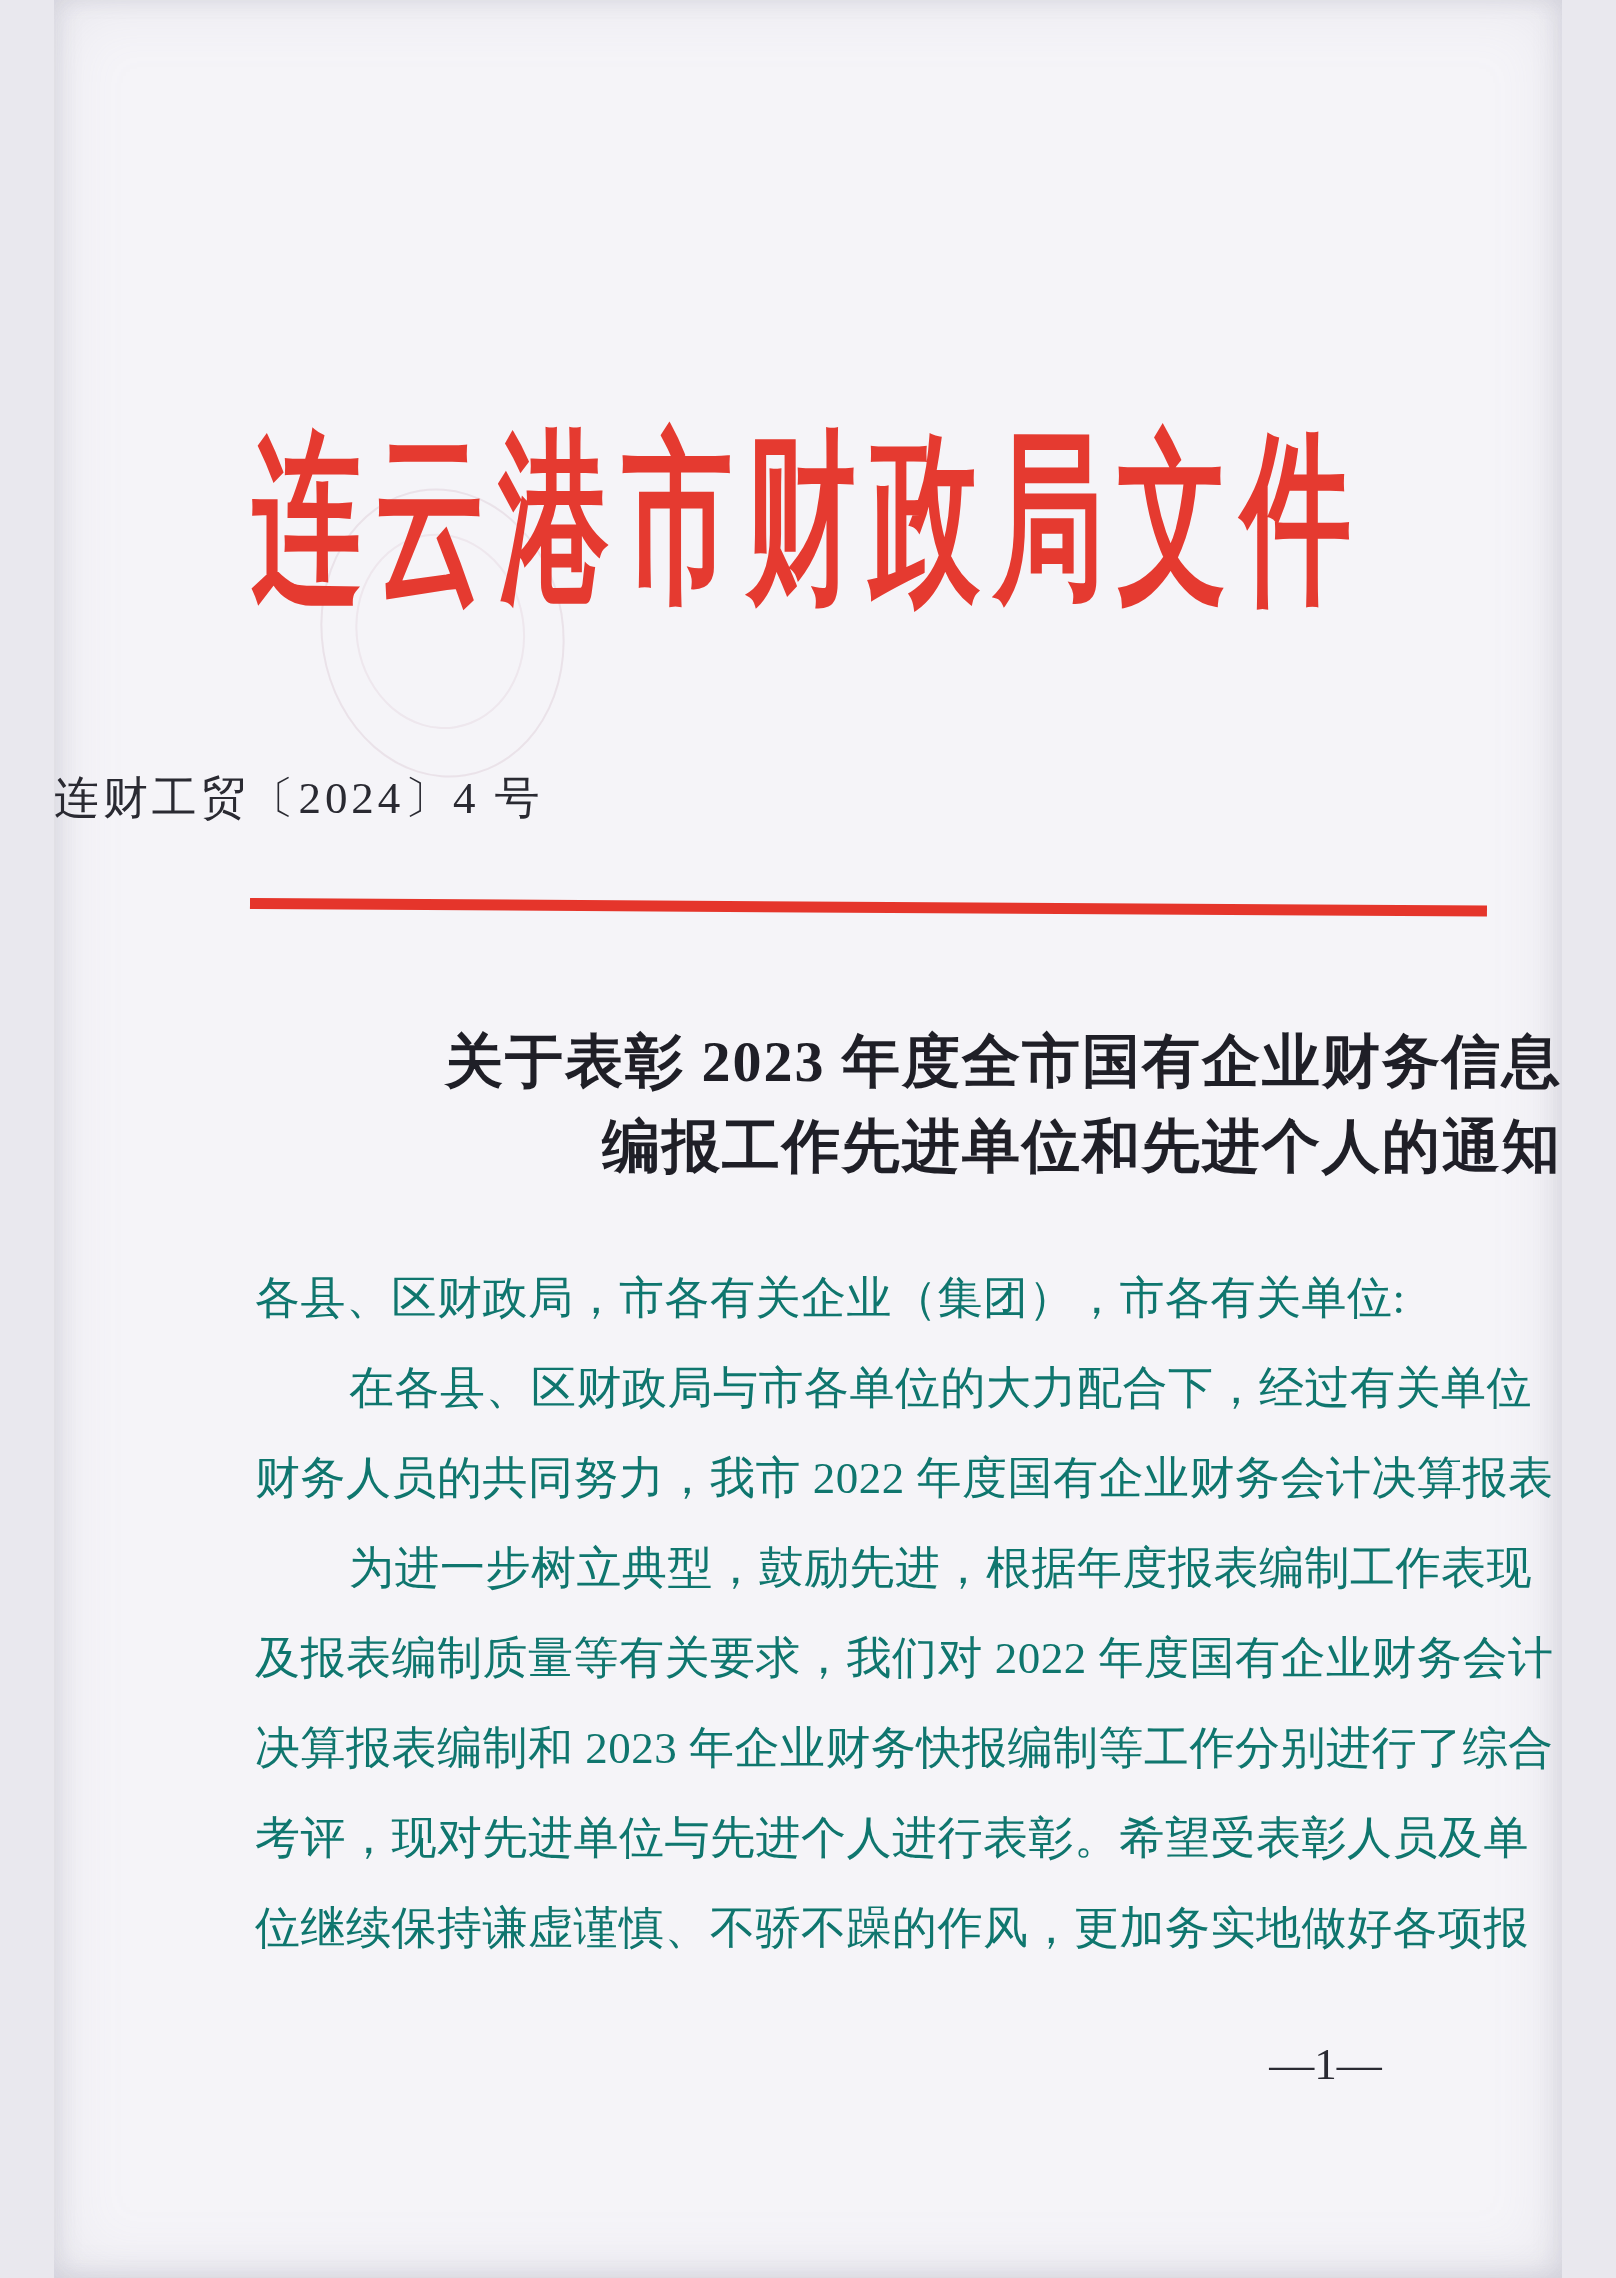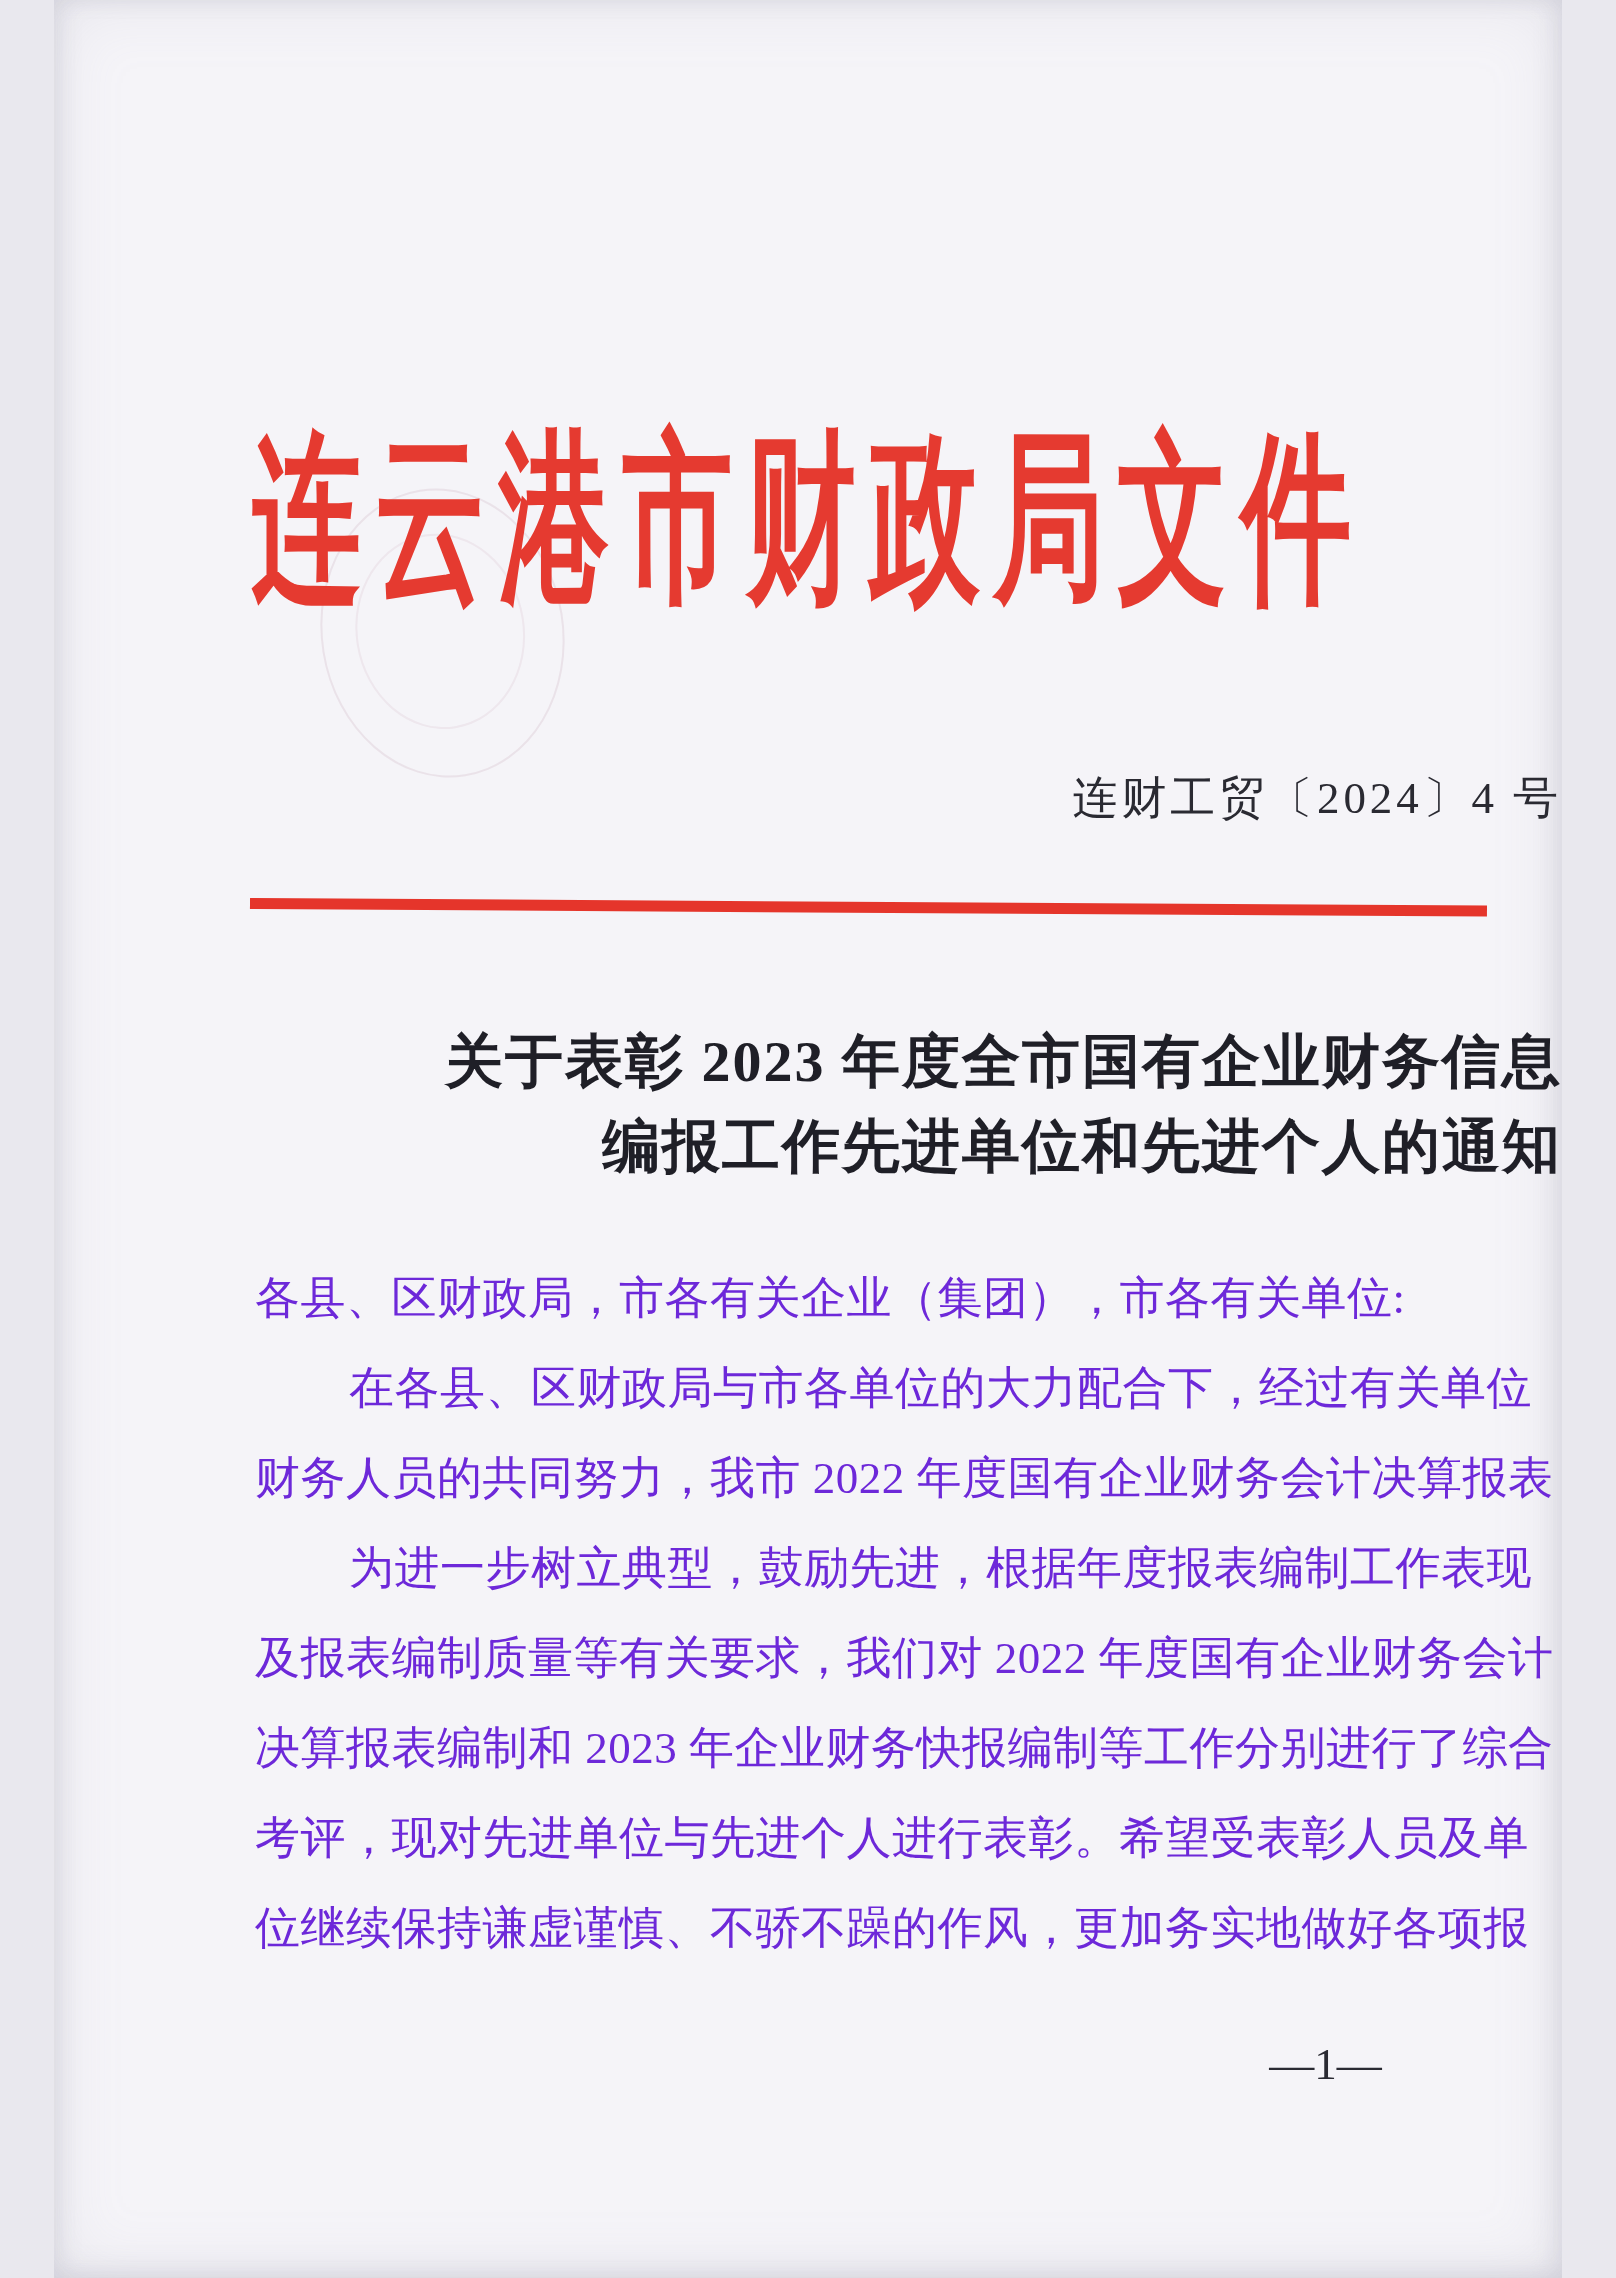--- a/index.html
+++ b/index.html
@@ -64,21 +64,21 @@
     transform-origin: center center;
   }
 
   .doc-number {
     position: absolute;
     top: 766px;
     left: 0;
     width: 100%;
     height: 65px;
     line-height: 65px;
-    text-align: right;
+    text-align: left;
     font-size: 45px;
     letter-spacing: 3.9px;
     color: #2a2a32;
   }
 
   .red-rule {
     position: absolute;
     top: 898px;
     left: 196px;
     width: 1237px;
@@ -101,21 +101,21 @@
     color: var(--text-black, #1f1f27);
     white-space: nowrap;
   }
 
   .doc-body {
     position: absolute;
     top: 1253px;
     left: 201px;
     width: 1220px;
     font-size: 45px;
-    color: #6d28d9;
+    color: #0f766e;
     letter-spacing: 0.5px;
   }
   .doc-body .line {
     height: 90px;
     line-height: 90px;
     white-space: nowrap;
   }
   .doc-body .line.indent {
     padding-left: 94px;
   }

